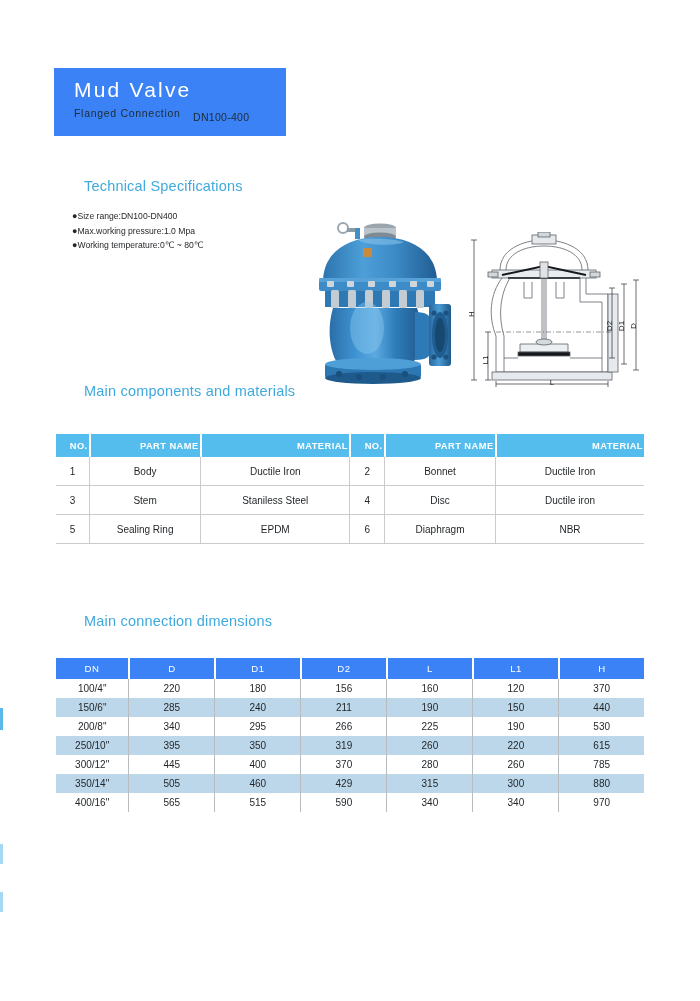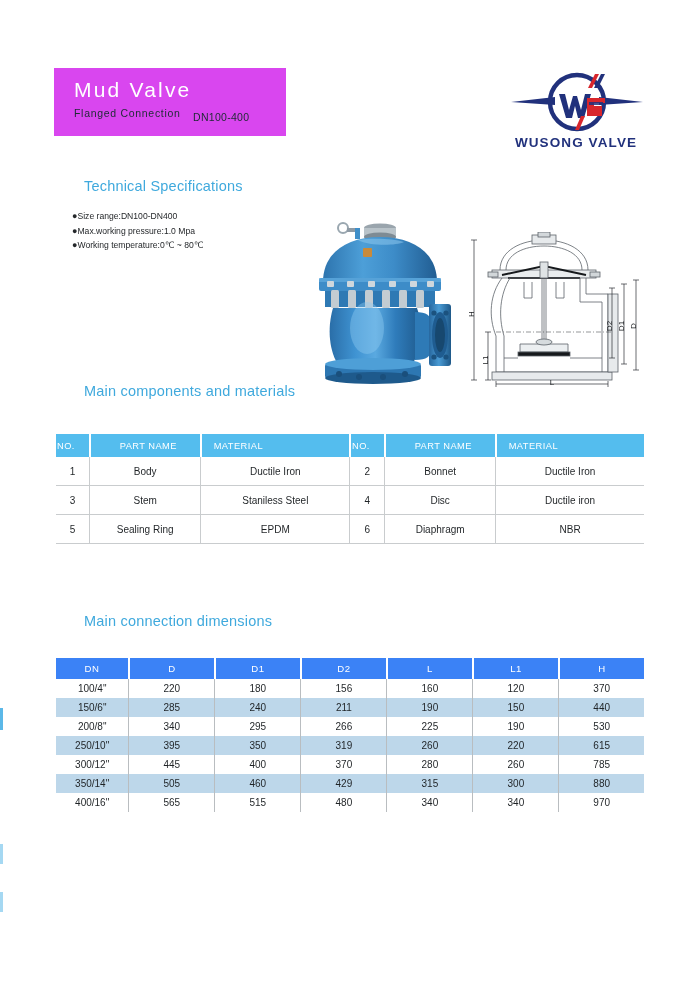--- a/index.html
+++ b/index.html
@@ -13,21 +13,21 @@
 
   
   .edge-mark{position:absolute;left:0;width:3px;background:#5bb8e8;}
   .edge-mark.m1{top:708px;height:22px;}
   .edge-mark.m2{top:844px;height:20px;opacity:.55;}
   .edge-mark.m3{top:892px;height:20px;opacity:.55;}
 
   
   .banner{
     position:absolute;left:54px;top:68px;width:232px;height:68px;
-    background:#d946ef;
+    background:#3b82f6;
   }
   .banner-title{
     position:absolute;left:20px;top:10px;
     font-size:21px;color:#ffffff;letter-spacing:2.2px;font-weight:400;
   }
   .banner-sub{
     position:absolute;left:20px;top:39px;
     font-size:10.5px;color:#1d2b33;letter-spacing:.7px;
   }
   .banner-size{
@@ -66,23 +66,23 @@
   
   .drawing{position:absolute;left:462px;top:232px;width:190px;height:155px;}
 
   
   table{border-collapse:collapse;}
   .tbl{position:absolute;font-size:9.6px;color:#1f2326;}
 
   
   .tbl-mat{left:56px;top:434px;width:588px;}
   .tbl-mat th{
-    background:#54bdee;color:#ffffff;font-weight:400;font-size:9.3px;
+    background:#54bdee;color:#ffffff;font-weight:700;font-size:9.3px;
     letter-spacing:.45px;height:21px;border-right:2px solid #ffffff;
-    text-align:left;
+    text-align:right;
   }
   .tbl-mat th:last-child{border-right:none;}
   .tbl-mat td{
     height:26px;text-align:center;background:#ffffff;
     border-bottom:1px solid #c9ccce;border-right:1px solid #c9ccce;
     font-size:10px;
   }
   .tbl-mat tr td:last-child{border-right:none;}
   .tbl-mat tr:last-child td{border-bottom:1px solid #c9ccce;}
   .c-no{width:35px;}
@@ -115,40 +115,20 @@
   <div class="edge-mark m1"></div>
   <div class="edge-mark m2"></div>
   <div class="edge-mark m3"></div>
 
   <div class="banner">
     <div class="banner-title">Mud Valve</div>
     <div class="banner-sub">Flanged Connection</div>
     <div class="banner-size">DN100-400</div>
   </div>
 
-  <div class="logo-wrap">
-    <svg class="logo-mark" viewBox="0 0 136 62">
-
-      <path d="M2 30 L46 25 L46 33 Z" fill="#21317c"></path>
-      <path d="M134 30 L90 25 L90 33 Z" fill="#21317c"></path>
-
-      <circle cx="68" cy="30" r="27" fill="none" stroke="#21317c" stroke-width="4.4"></circle>
-
-      <path d="M50 22 L56 22 L60 38 L64 24 L68 24 L72 38 L76 22 L82 22 L75 46 L69 46 L66 34 L63 46 L57 46 Z" fill="#21317c"></path>
-
-      <path d="M78 26 L96 26 L96 31 L85 31 L85 34 L93 34 L93 44 L78 44 Z" fill="#d8262c"></path>
-      <path d="M80 30 L94 30 L94 33 L80 33 Z" fill="#21317c" opacity="0.85"></path>
-
-      <path d="M86 2 L90 2 L83 16 L79 16 Z" fill="#d8262c"></path>
-      <path d="M92 2 L96 2 L89 16 L85 16 Z" fill="#21317c"></path>
-
-      <path d="M72 44 L76 44 L70 58 L66 58 Z" fill="#d8262c"></path>
-    </svg>
-    <div class="logo-text">WUSONG VALVE</div>
-  </div>
 
   <div class="sec-head sec-tech">Technical Specifications</div>
 
   <div class="specs">
     <div class="spec-line"><span class="dot">●</span><span>Size range:DN100-DN400</span></div>
     <div class="spec-line"><span class="dot">●</span><span>Max.working pressure:1.0 Mpa</span></div>
     <div class="spec-line"><span class="dot">●</span><span>Working temperature:0℃ ~ 80℃</span></div>
   </div>
 
   <svg class="photo" viewBox="0 0 160 170">
@@ -412,21 +392,21 @@
         <td>460</td>
         <td>429</td>
         <td>315</td>
         <td>300</td>
         <td>880</td>
       </tr>
       <tr class="odd">
         <td>400/16"</td>
         <td>565</td>
         <td>515</td>
-        <td>480</td>
+        <td>590</td>
         <td>340</td>
         <td>340</td>
         <td>970</td>
       </tr>
     </tbody>
   </table>
 
 </div>
 
 </body></html>

